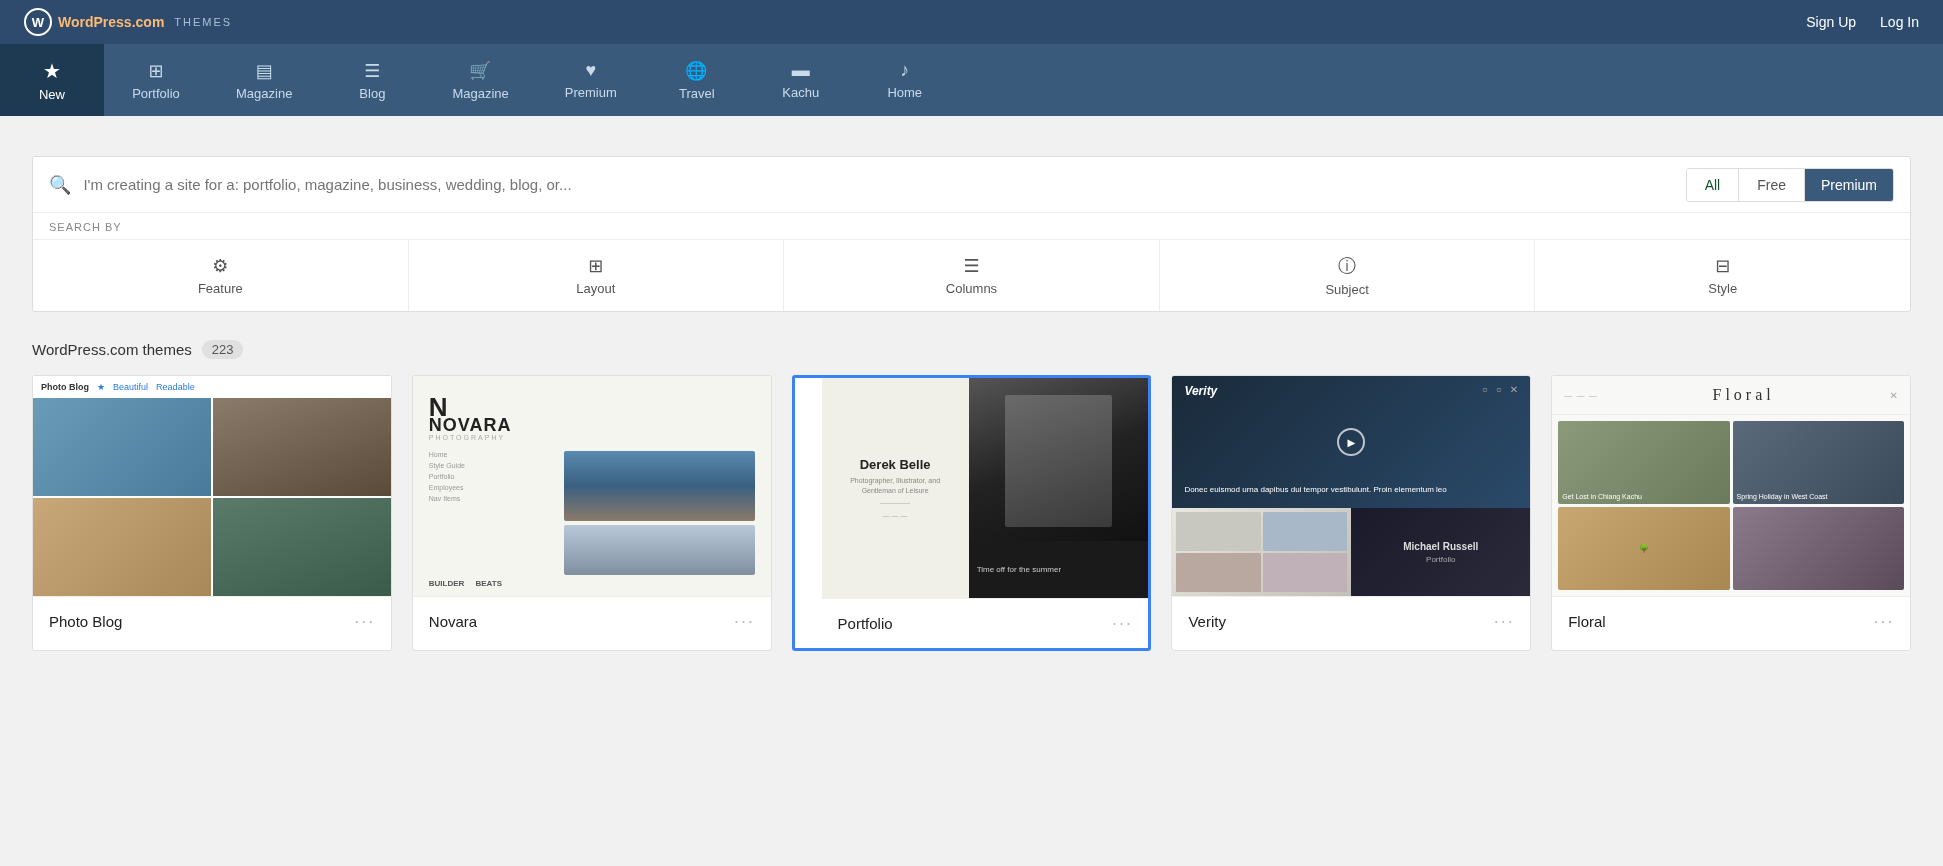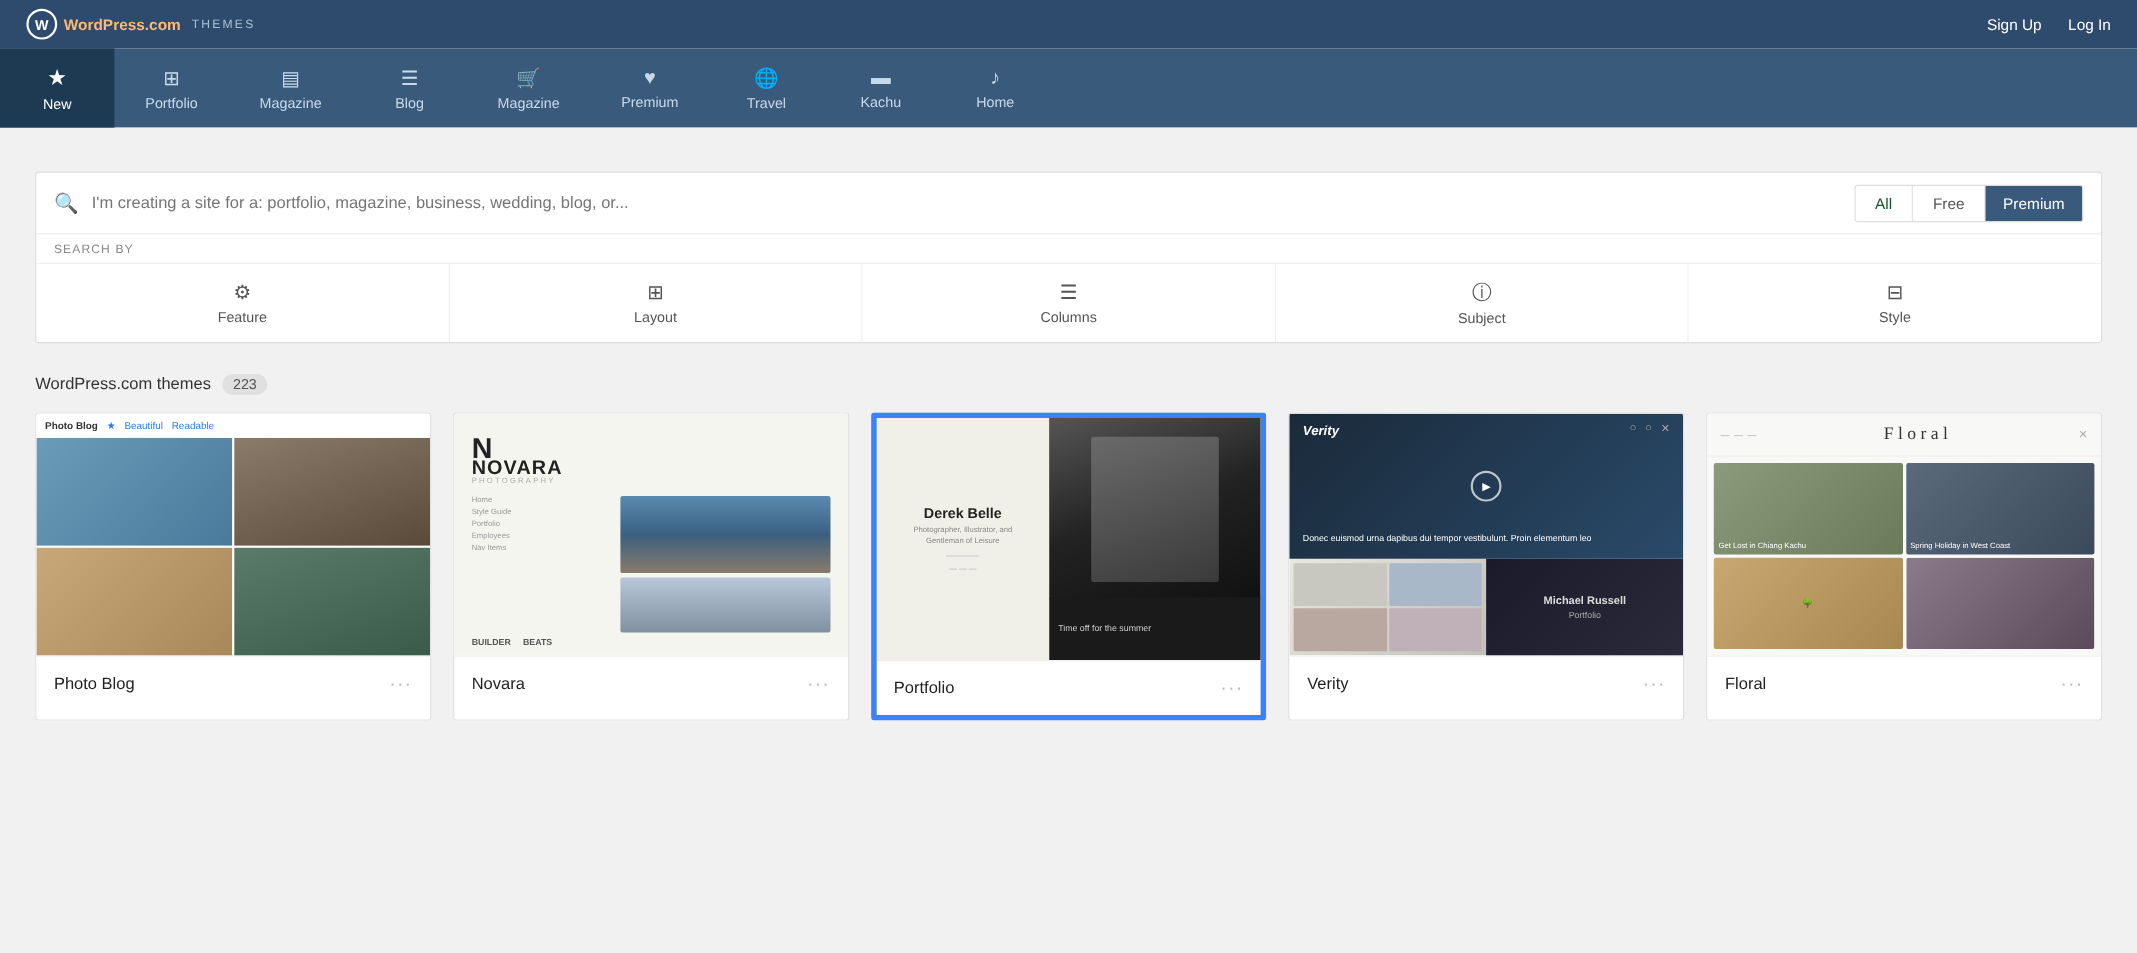--- a/index.html
+++ b/index.html
@@ -149,21 +149,21 @@
           </div>
         </div>
         <div style="position:absolute;bottom:8px;left:16px;font-size:8px;color:#555;font-weight:700;">BUILDER &nbsp; &nbsp; BEATS</div>
       </div>
       <div style="display:flex;align-items:center;justify-content:space-between;padding:14px 16px;border-top:1px solid #eee;">
         <span style="font-size:15px;color:#222;font-weight:500;">Novara</span>
         <span style="color:#bbb;font-size:18px;cursor:pointer;letter-spacing:1px;">···</span>
       </div>
     </div>
 
-    <div style="flex:0 0 calc(20% - 16px);min-width:240px;background:#fff;border:5px solid #3b82f6;border-radius:3px;overflow:hidden;cursor:pointer;">
+    <div style="flex:0 0 calc(20% - 16px);min-width:240px;background:#fff;border:3px solid #3b82f6;border-radius:3px;overflow:hidden;cursor:pointer;padding-left:27px;">
       <div style="width:100%;height:220px;overflow:hidden;display:grid;grid-template-columns:45% 55%;">
         <div style="background:#f0f0e8;display:flex;flex-direction:column;align-items:center;justify-content:center;padding:12px;">
           <div style="font-size:13px;font-weight:700;color:#222;text-align:center;">Derek Belle</div>
           <div style="font-size:7px;color:#888;text-align:center;margin-top:4px;line-height:1.4;">Photographer, Illustrator, and<br>Gentleman of Leisure</div>
           <div style="width:30px;height:1px;background:#ccc;margin:8px 0;"></div>
           <div style="font-size:7px;color:#aaa;">— — —</div>
         </div>
         <div style="background:#1a1a1a;position:relative;overflow:hidden;">
           <div style="width:100%;height:75%;background:linear-gradient(160deg,#555,#222,#111);display:flex;align-items:center;justify-content:center;">
             <div style="width:60%;height:80%;background:linear-gradient(160deg,#6a6a6a,#3a3a3a);border-radius:2px;"></div>

